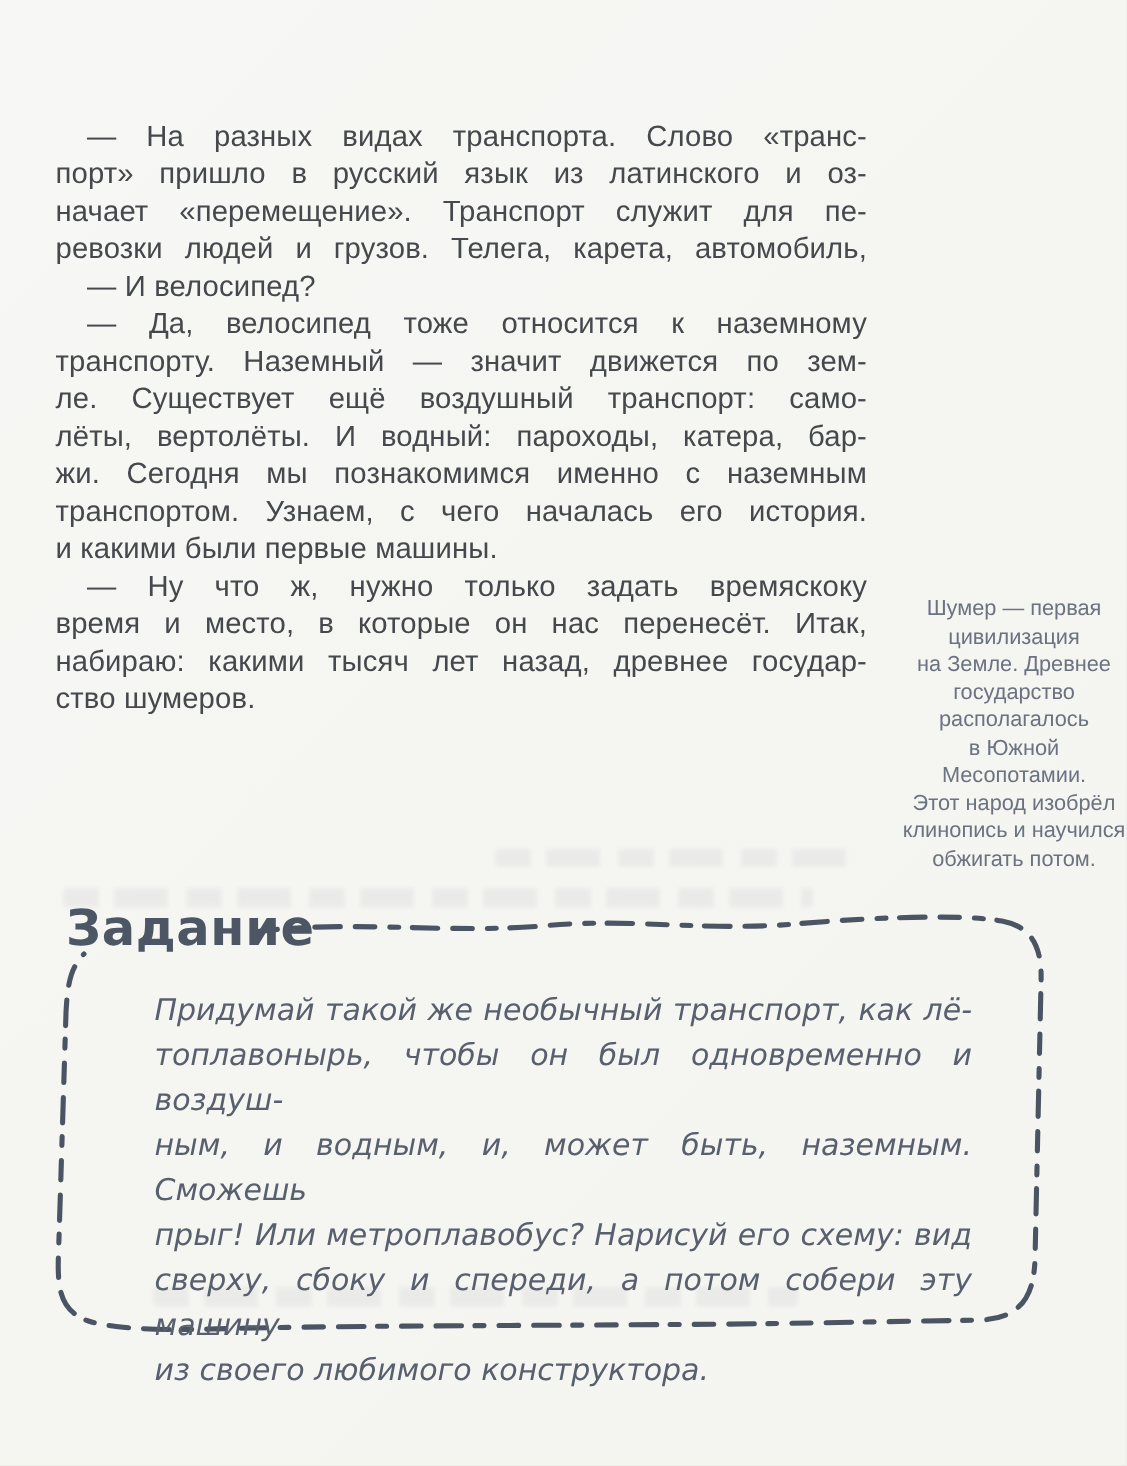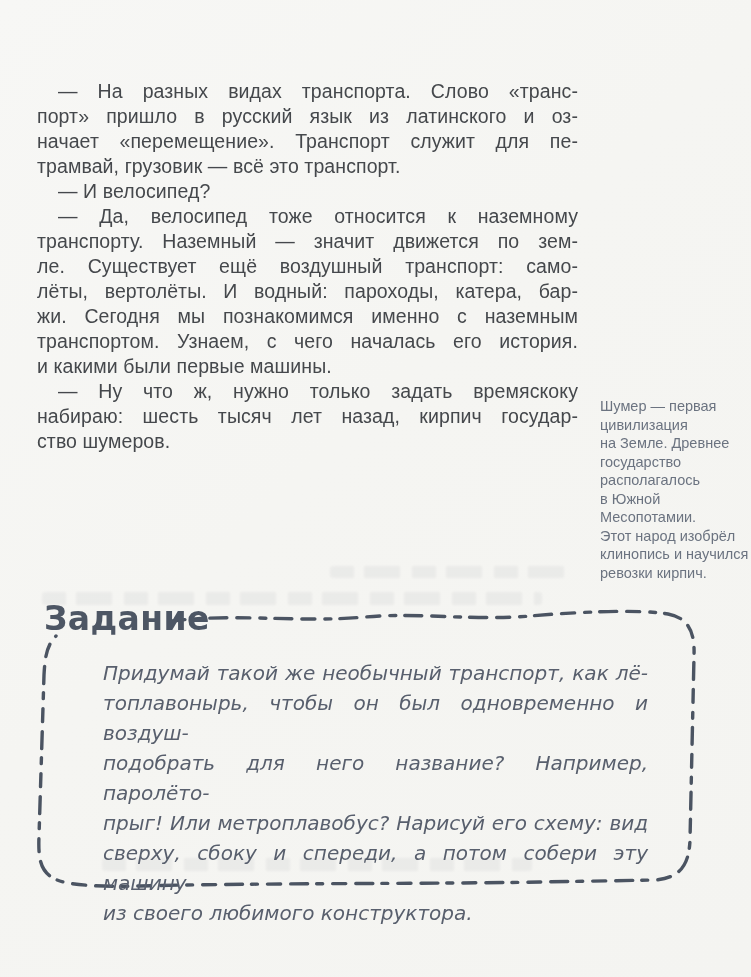--- a/index.html
+++ b/index.html
@@ -42,21 +42,21 @@
   .sidebar-note {
     position: absolute;
     left: 600px;
     top: 397px;
     width: 152px;
     font-size: 14.5px;
     line-height: 18.5px;
     color: #6b7380;
   }
   .sidebar-note .line {
-    text-align: left;
+    text-align: center;
     text-align-last: auto;
   }
 
   
   .task-heading {
     position: absolute;
     left: 44px;
     top: 603px;
     font-size: 33px;
     line-height: 32px;
@@ -108,52 +108,53 @@
 </head>
 <body>
 
 <div class="page">
 
   <div class="main-text">
       <div class="para">
         <div class="line">— На разных видах транспорта. Слово «транс-</div>
         <div class="line">порт» пришло в русский язык из латинского и оз-</div>
         <div class="line">начает «перемещение». Транспорт служит для пе-</div>
-        <div class="line last">трамвай, грузовик — всё это транспорт.</div>
+        <div class="line">ревозки людей и грузов. Телега, карета, автомобиль,</div>
       </div>
       <div class="para">
         <div class="line last">— И велосипед?</div>
       </div>
       <div class="para">
         <div class="line">— Да, велосипед тоже относится к наземному</div>
         <div class="line">транспорту. Наземный — значит движется по зем-</div>
         <div class="line">ле. Существует ещё воздушный транспорт: само-</div>
         <div class="line">лёты, вертолёты. И водный: пароходы, катера, бар-</div>
         <div class="line">жи. Сегодня мы познакомимся именно с наземным</div>
         <div class="line">транспортом. Узнаем, с чего началась его история.</div>
         <div class="line last">и какими были первые машины.</div>
       </div>
       <div class="para">
         <div class="line">— Ну что ж, нужно только задать времяскоку</div>
-        <div class="line">набираю: шесть тысяч лет назад, кирпич государ-</div>
+        <div class="line">время и место, в которые он нас перенесёт. Итак,</div>
+        <div class="line">набираю: какими тысяч лет назад, древнее государ-</div>
         <div class="line last">ство шумеров.</div>
       </div>
     </div>
 
   <div class="sidebar-note">
       <div class="line">Шумер — первая</div>
       <div class="line">цивилизация</div>
       <div class="line">на Земле. Древнее</div>
       <div class="line">государство</div>
       <div class="line">располагалось</div>
       <div class="line">в Южной</div>
       <div class="line">Месопотамии.</div>
       <div class="line">Этот народ изобрёл</div>
       <div class="line">клинопись и научился</div>
-      <div class="line last">ревозки кирпич.</div>
+      <div class="line last">обжигать потом.</div>
     </div>
 
   <div class="ghost ghost-1"></div>
   <div class="ghost ghost-2"></div>
   <div class="ghost ghost-3"></div>
 
   <svg class="border-svg" viewBox="0 0 751 977" xmlns="http://www.w3.org/2000/svg">
     <path d="M 172 621
              C 235 613, 300 623, 365 617
              C 420 612, 470 621, 530 616
@@ -167,19 +168,19 @@
              C 41 871, 38 860, 39 836
              L 44 675
              C 45 656, 47 645, 56 636" fill="none" stroke="#4b5462" stroke-width="3.4" stroke-linecap="round" stroke-dasharray="13 10 6 9 17 10"></path>
   </svg>
 
   <div class="task-heading">Задание</div>
 
   <div class="task-text">
       <div class="line">Придумай такой же необычный транспорт, как лё-</div>
       <div class="line">топлавонырь, чтобы он был одновременно и воздуш-</div>
-      <div class="line">подобрать для него название? Например, паролёто-</div>
+      <div class="line">ным, и водным, и, может быть, наземным. Сможешь</div>
       <div class="line">прыг! Или метроплавобус? Нарисуй его схему: вид</div>
       <div class="line">сверху, сбоку и спереди, а потом собери эту машину</div>
       <div class="line last">из своего любимого конструктора.</div>
     </div>
 
 </div>
 
 </body></html>

